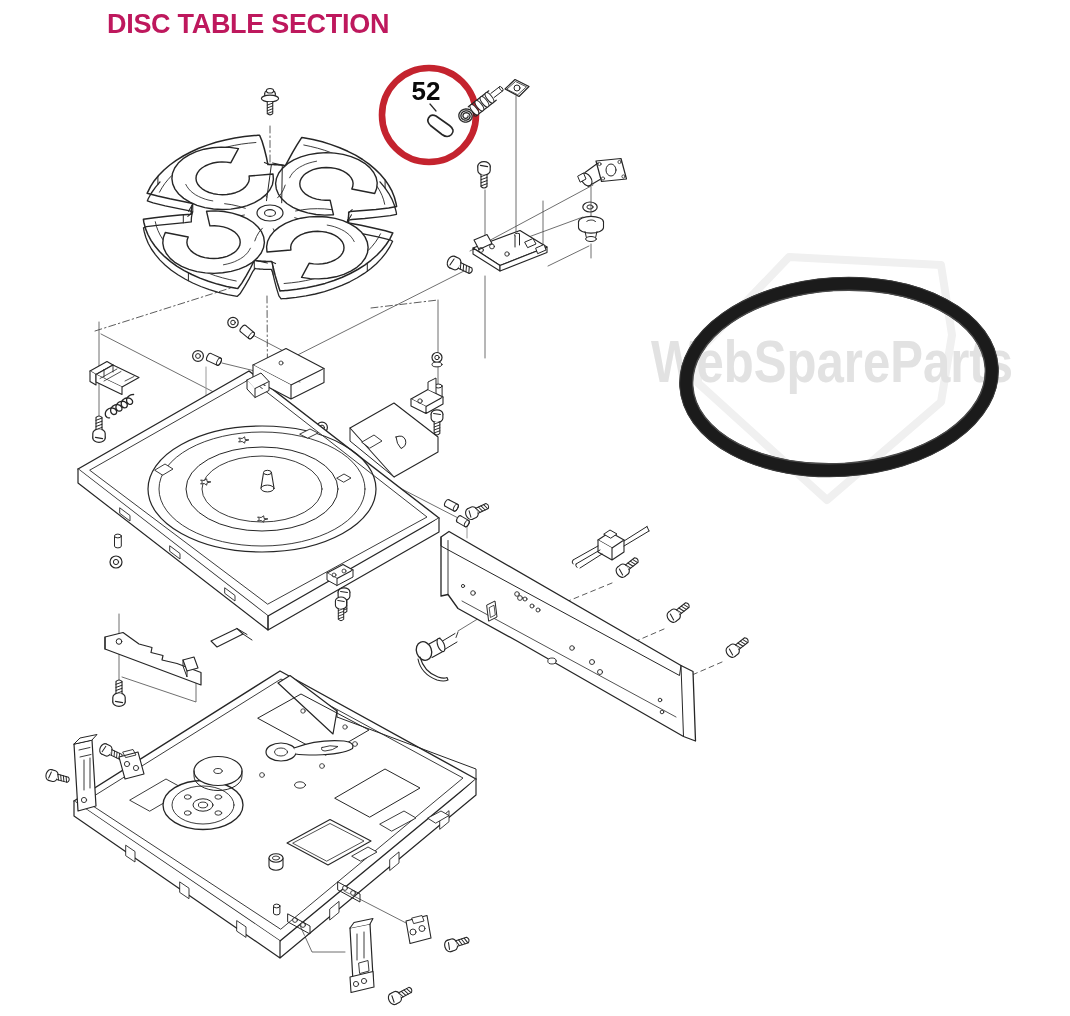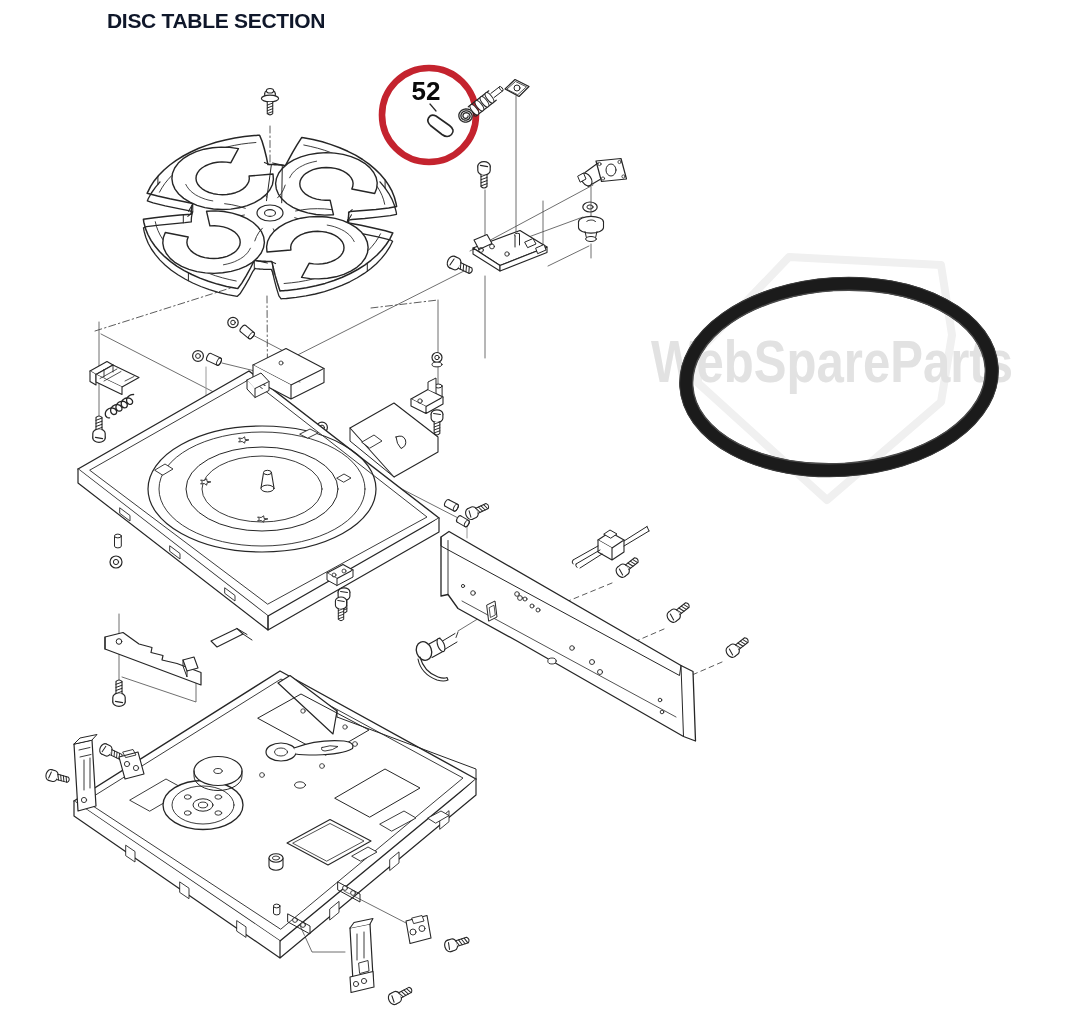--- a/index.html
+++ b/index.html
@@ -1,18 +1,18 @@
 <!DOCTYPE html>
 <html><head>
 <meta charset="utf-8">
 <style>
   html,body { margin:0; padding:0; background:#ffffff; }
   .page { position:relative; width:1070px; height:1016px; background:#ffffff; overflow:hidden;
           font-family:"Liberation Sans", sans-serif; }
-  .title { position:absolute; left:107px; top:9px; font-size:21px; font-weight:bold; color:#0f172a;
+  .title { position:absolute; left:107px; top:9px; font-size:27px; font-weight:bold; color:#be185d;
            letter-spacing:-0.3px; white-space:nowrap; }
   svg { position:absolute; left:0; top:0; }
 </style>
 </head>
 <body>
 
 <div class="page">
   <div class="title">DISC TABLE SECTION</div>
   <svg width="1070" height="1016" viewBox="0 0 1070 1016">
 

